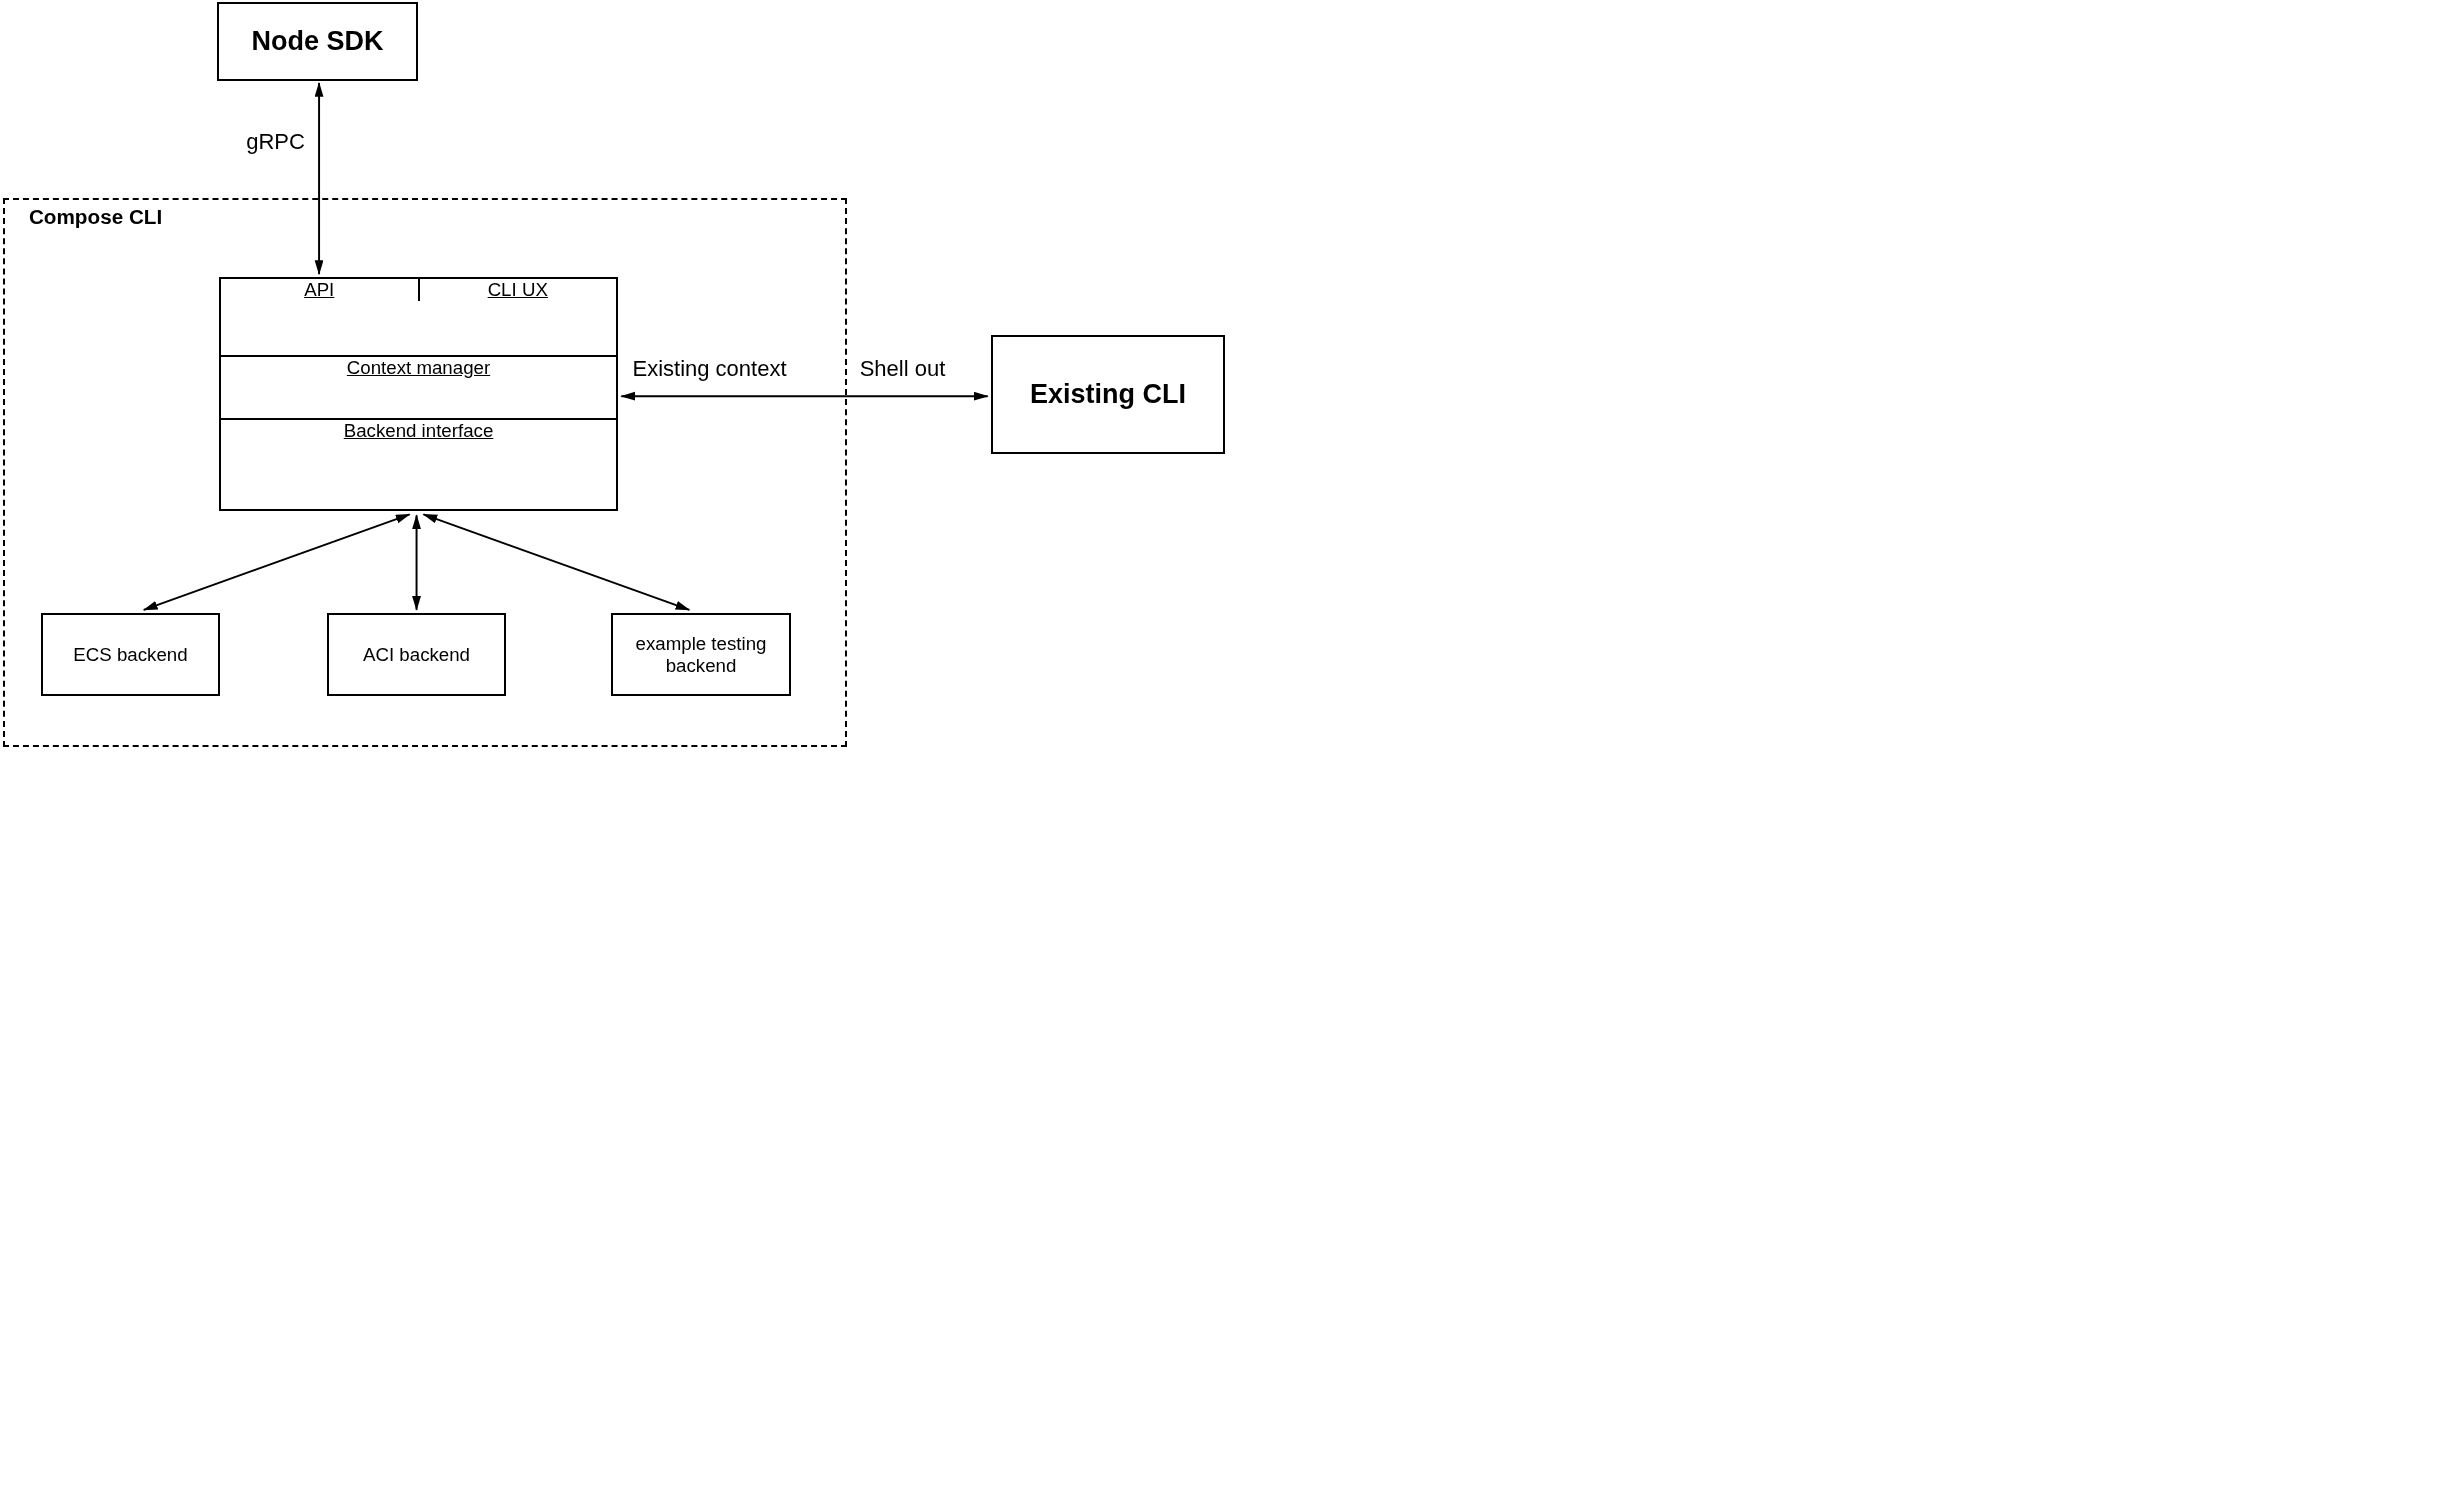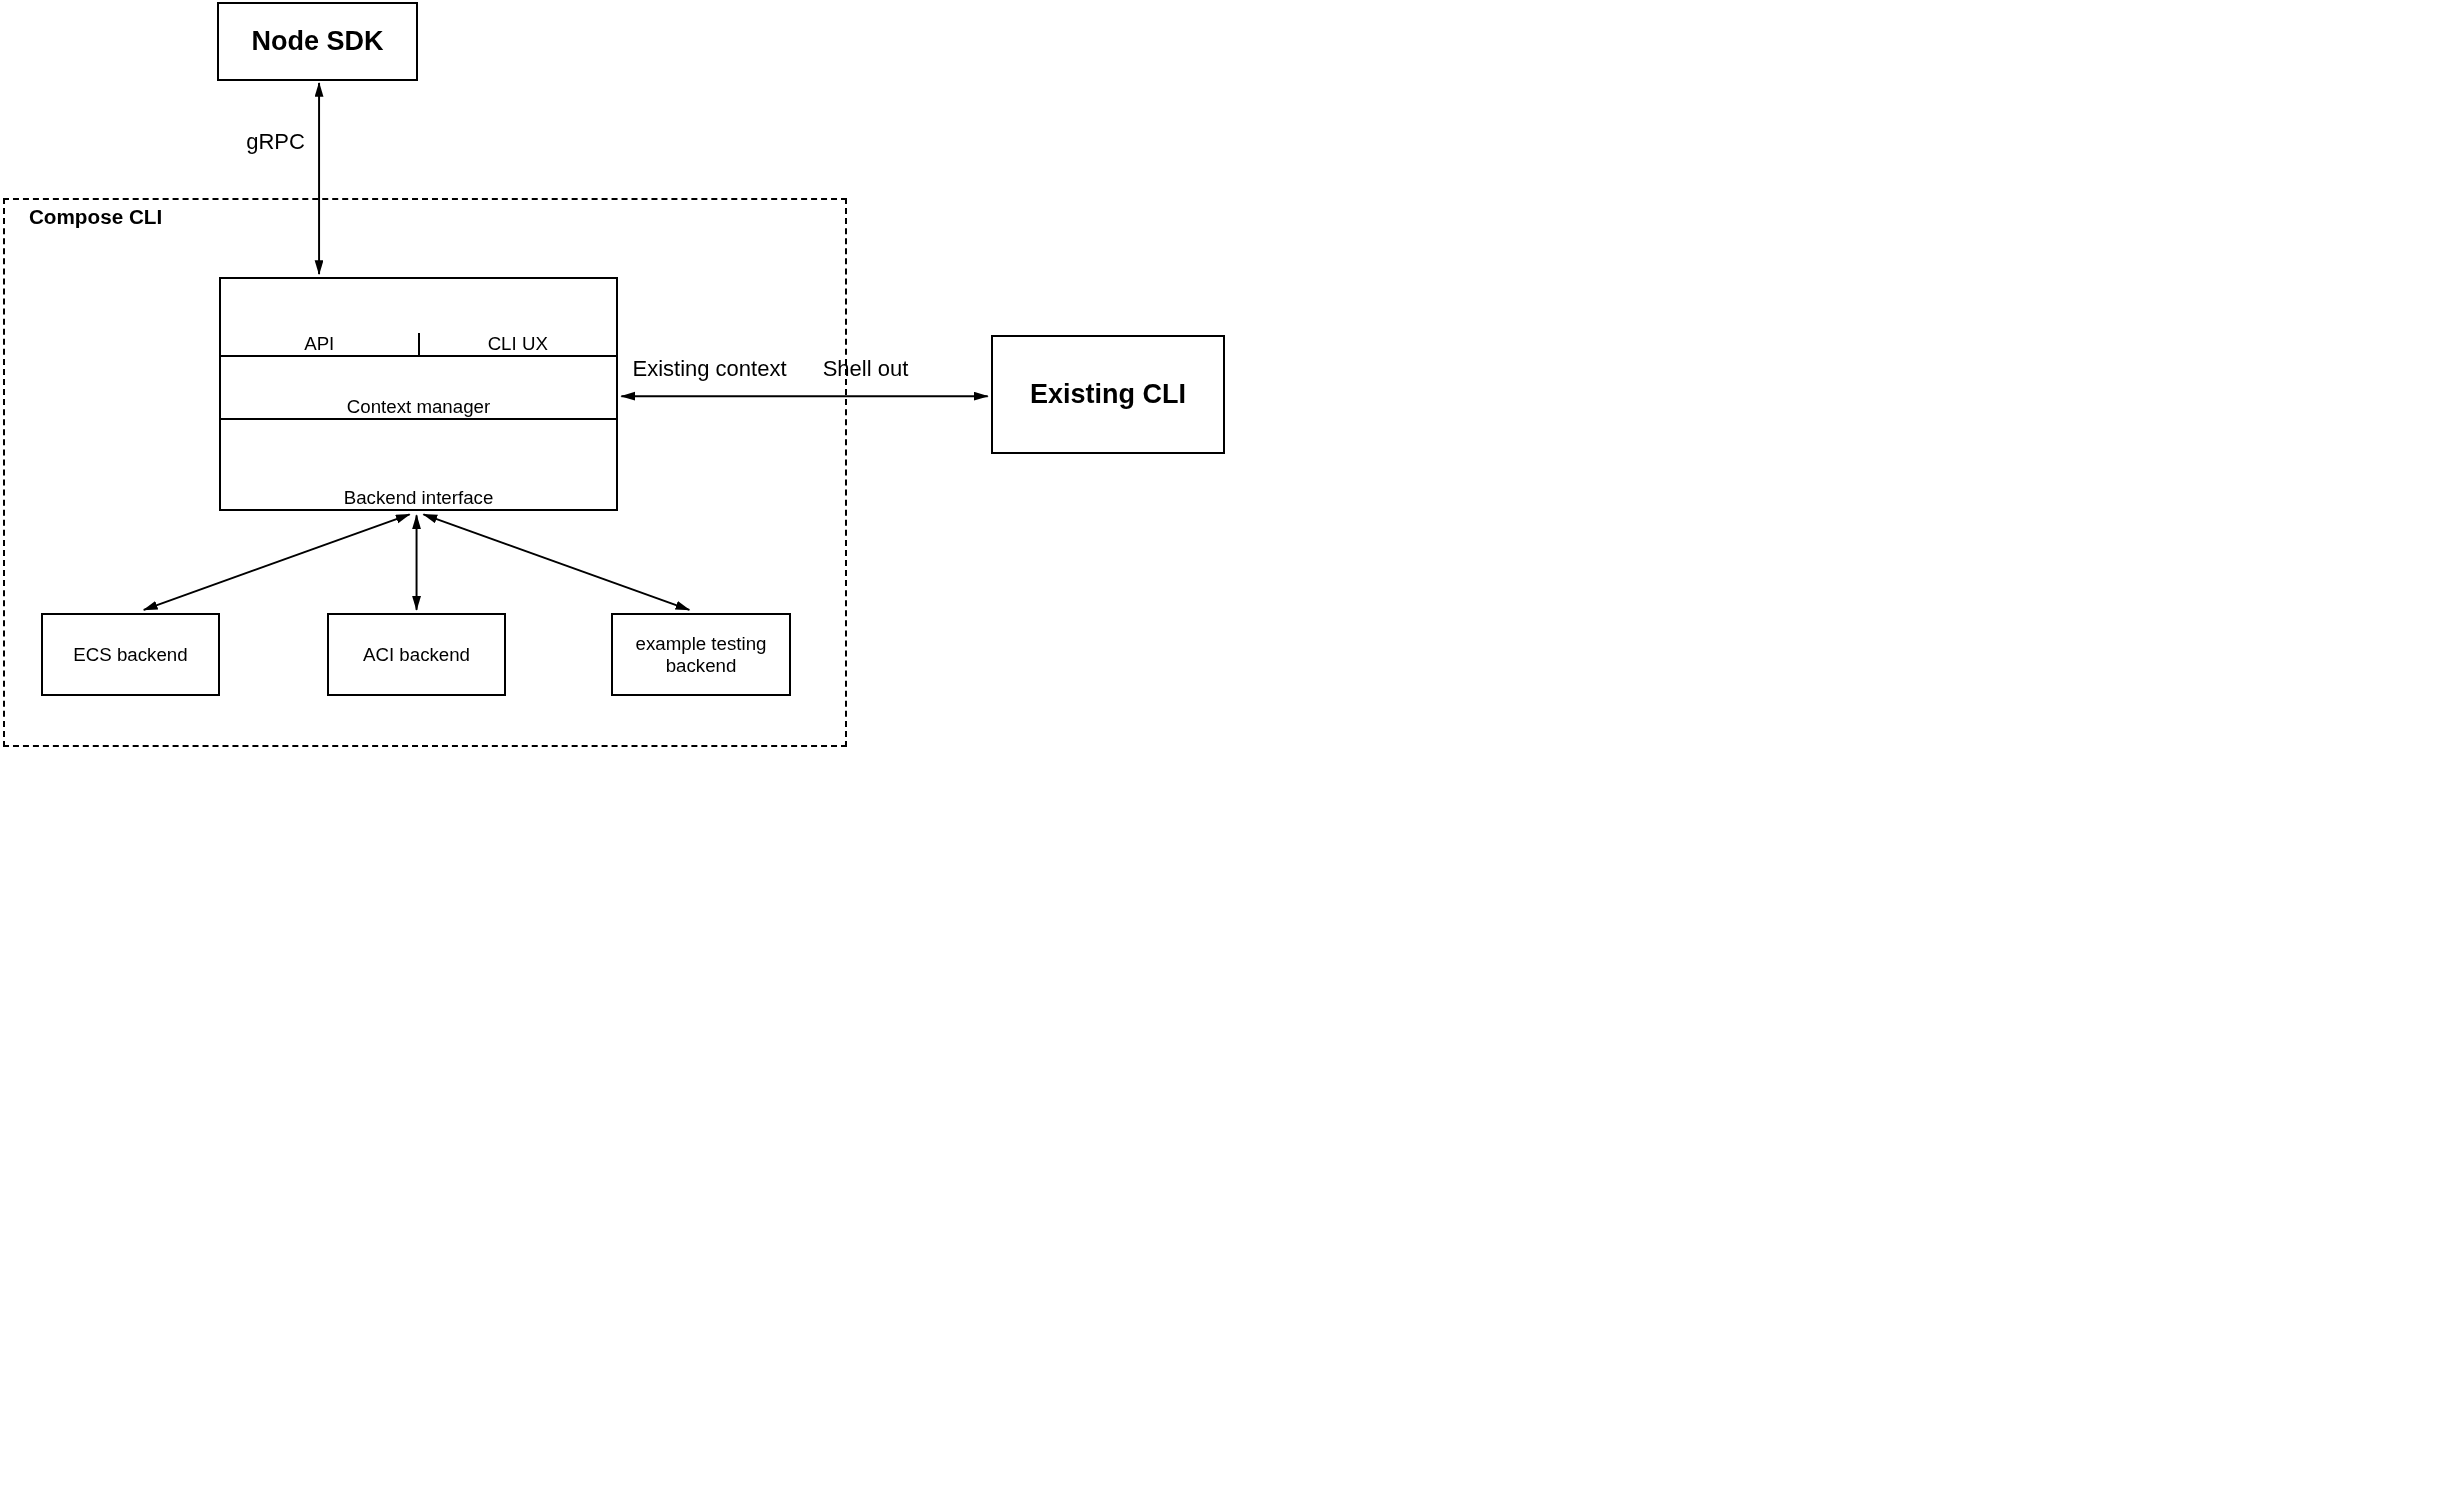--- a/index.html
+++ b/index.html
@@ -55,22 +55,23 @@
     left: 219px; top: 277px;
     width: 399px; height: 234px;
     border: 2px solid #000000;
     background: #ffffff;
     box-sizing: border-box;
     display: flex;
     flex-direction: column;
   }
   #stack .row {
     display: flex;
-    align-items: flex-end;
+    align-items: flex-start;
     box-sizing: border-box;
+    text-decoration: underline;
   }
   #stack .row + .row { border-top: 2px solid #000000; }
   #stack .row-top { height: 76px; }
   #stack .row-mid { height: 63px; }
   #stack .row-bot { flex: 1; }
   #stack .cell {
     flex: 1;
     display: flex;
     align-items: center;
     justify-content: center;
@@ -80,21 +81,21 @@
   #stack .cell.divided { border-right: 2px solid #000000; }
 
   .edge-label {
     position: absolute;
     font-size: 22px;
     text-align: center;
     white-space: nowrap;
   }
   #grpc-label            { left: 241px; top: 129px; width: 69px; }
   #existing-context-label{ left: 611px; top: 356px; width: 197px; }
-  #shell-out-label       { left: 816px; top: 356px; width: 99px; }
+  #shell-out-label       { left: 853px; top: 356px; width: 99px; }
 
   #edges {
     position: absolute;
     left: 0; top: 0;
     width: 1227px; height: 751px;
     pointer-events: none;
   }
   #edges line { stroke: #000000; stroke-width: 2; }
 </style>
 </head>

